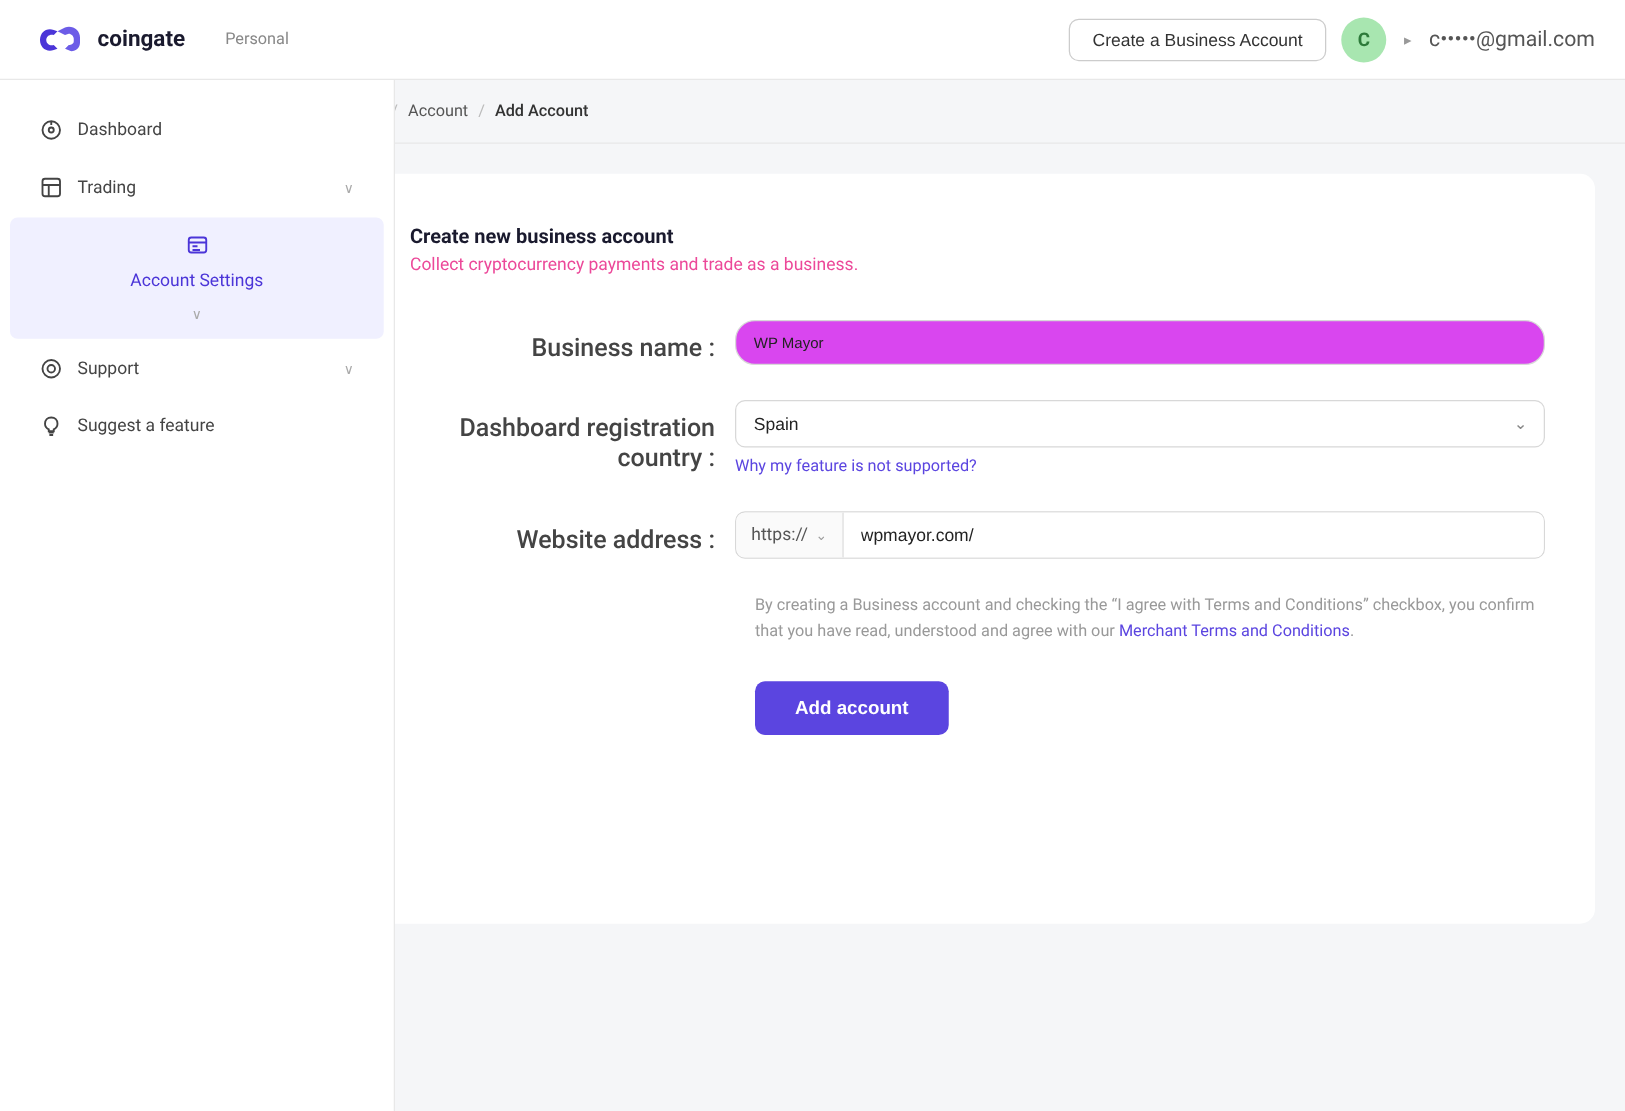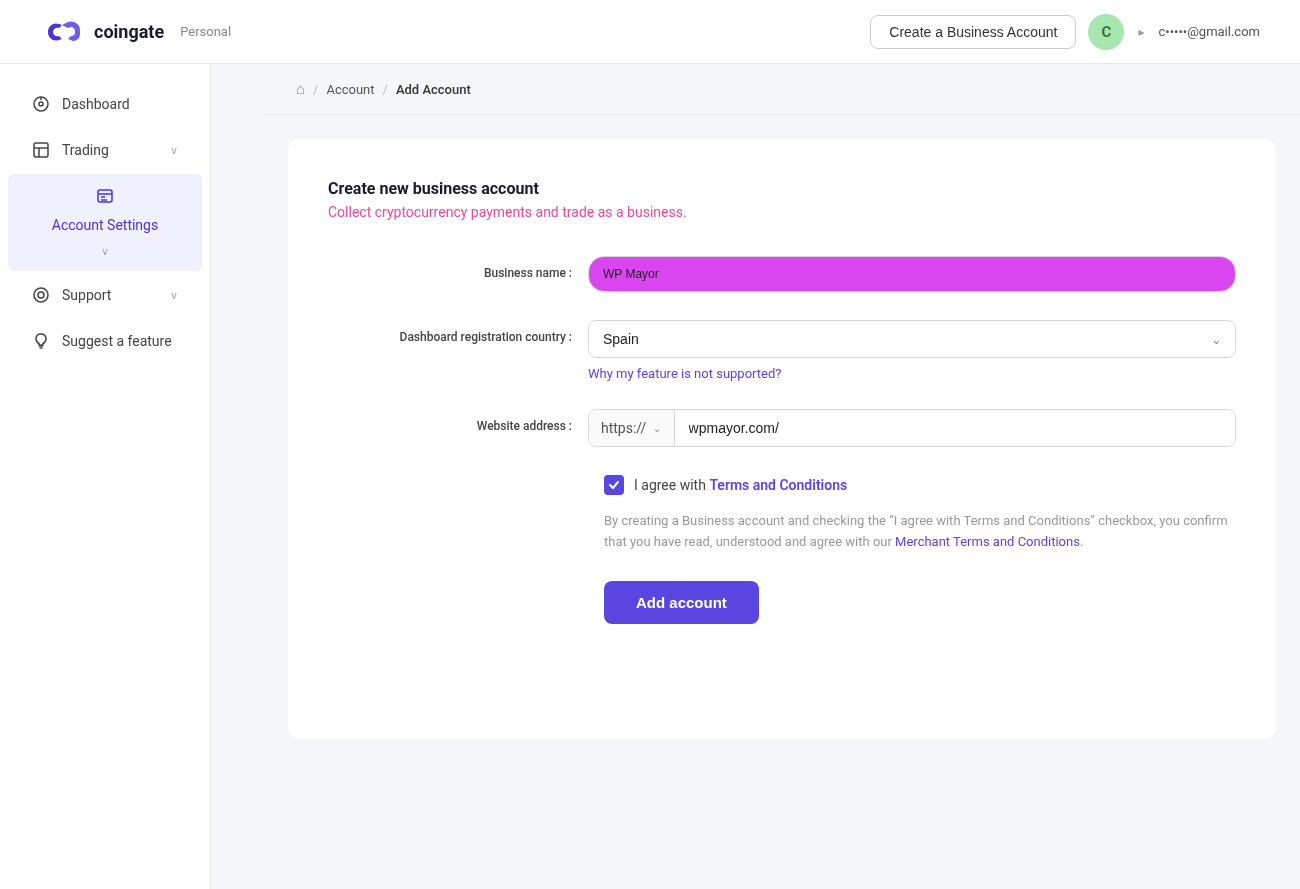--- a/index.html
+++ b/index.html
@@ -1,46 +1,46 @@
 <!DOCTYPE html>
 <html><head>
   <meta charset="utf-8">
   <style>
     * { box-sizing: border-box; margin: 0; padding: 0; }
     body { font-family: -apple-system, BlinkMacSystemFont, 'Segoe UI', Roboto, sans-serif; background: #f5f6f8; color: #222; font-size: 14px; }
 
     
     .header {
       display: flex; align-items: center; justify-content: space-between;
-      background: #fff; height: 64px; padding: 0 40px;
+      background: #fff; height: 64px; padding: 0 24px;
       border-bottom: 1px solid #e8e8e8; position: fixed; top: 0; left: 0; right: 0; z-index: 100;
     }
     .header-left { display: flex; align-items: center; gap: 10px; }
     .logo-svg { width: 44px; height: 28px; }
     .logo-text { font-size: 18px; font-weight: 700; color: #1a1a2e; }
-    .account-type-badge { font-size: 13px; color: #888; margin-left: 6px; }
+    .account-type-badge { font-size: 13px; color: #888; margin-left: 22px; }
     .header-right { display: flex; align-items: center; gap: 12px; }
     .create-business-btn {
       border: 1.5px solid #ccc; background: #fff; border-radius: 8px;
       padding: 8px 18px; font-size: 14px; cursor: pointer; color: #333;
     }
     .avatar-circle {
       width: 36px; height: 36px; border-radius: 50%; background: #a8e6b0;
       display: flex; align-items: center; justify-content: center;
       font-weight: 700; font-size: 15px; color: #2d7a3a;
     }
-    .user-email { font-size: 13px; color: #555; }
+    .user-email { font-size: 17px; color: #555; }
     .chevron-small { color: #999; font-size: 12px; margin: 0 2px; }
 
     
     .layout { display: flex; margin-top: 64px; min-height: calc(100vh - 64px); }
 
     
     .sidebar {
-      width: 211px; background: #fff; border-right: 1px solid #e8e8e8;
+      width: 316px; background: #fff; border-right: 1px solid #e8e8e8;
       padding: 16px 0; position: fixed; top: 64px; bottom: 0; left: 0; overflow-y: auto;
     }
     .sidebar-item {
       display: flex; align-items: center; gap: 12px;
       padding: 13px 24px; cursor: pointer; color: #444; font-size: 14px;
       border-radius: 6px; margin: 2px 8px;
     }
     .sidebar-item.active { background: #f0f0ff; color: #4b35d8; flex-direction: column; }
     .sidebar-icon { width: 18px; height: 18px; flex-shrink: 0; color: inherit; }
     .sidebar-label { flex: 1; }
@@ -65,21 +65,21 @@
     }
     .form-title { font-size: 16px; font-weight: 700; color: #1a1a2e; margin-bottom: 6px; }
     .form-subtitle { font-size: 14px; color: #ec4899; margin-bottom: 36px; }
 
     
     .form-row {
       display: flex; align-items: flex-start; margin-bottom: 28px;
     }
     .form-label {
       width: 260px; flex-shrink: 0; text-align: right; padding-right: 16px;
-      padding-top: 10px; font-size: 12px; color: #444; font-weight: 500;
+      padding-top: 10px; font-size: 20px; color: #444; font-weight: 500;
     }
     .form-control-wrap { flex: 1; }
     .form-input {
       width: 100%; border: 1.5px solid #d8d8d8; border-radius: 16px;
       padding: 10px 14px; font-size: 12px; color: #222; outline: none;
       background: #d946ef;
     }
 
     
     .country-select-wrap { position: relative; }
@@ -262,30 +262,20 @@
             <div class="website-protocol">
               <span>https://</span>
               <span class="small-chevron">⌄</span>
             </div>
             <input type="text" class="website-input" value="wpmayor.com/" style="">
           </div>
         </div>
       </div>
 
       <div class="form-actions-wrap">
-        <div class="checkbox-row">
-          <div class="checkbox-custom">
-            <svg viewBox="0 0 12 12" fill="none" xmlns="http://www.w3.org/2000/svg">
-              <polyline points="2,6 5,9 10,3" stroke="white" stroke-width="2" stroke-linecap="round" stroke-linejoin="round"></polyline>
-            </svg>
-          </div>
-          <span class="checkbox-text">
-            <span>I agree with </span><a class="terms-link">Terms and Conditions</a>
-          </span>
-        </div>
 
         <p class="disclaimer-text">
           By creating a Business account and checking the “I agree with Terms and Conditions” checkbox, you confirm that you have read, understood and agree with our <a>Merchant Terms and Conditions</a>.
         </p>
 
         <button class="add-account-btn">Add account</button>
       </div>
 
     </div>
   </div>

